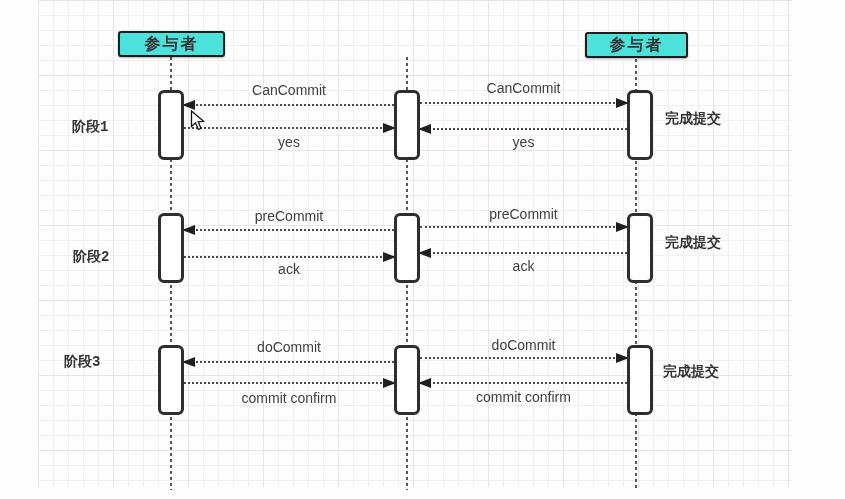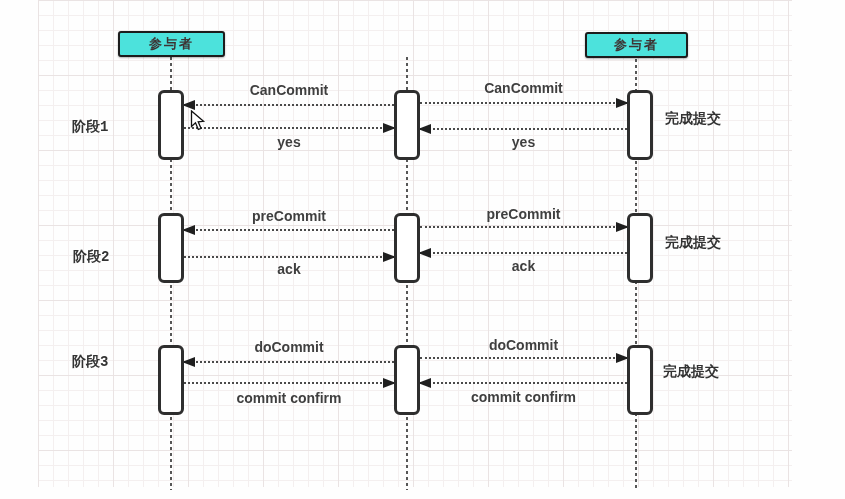--- a/index.html
+++ b/index.html
@@ -7,32 +7,32 @@
          font-family:"Liberation Sans","DejaVu Sans",sans-serif;}
   .grid{position:absolute;left:38px;top:0;width:754px;height:487px;
     background-image:
       linear-gradient(to right, var(--grid-major) 1px, transparent 1px),
       linear-gradient(to bottom, var(--grid-major) 1px, transparent 1px),
       linear-gradient(to right, var(--grid-minor) 1px, transparent 1px),
       linear-gradient(to bottom, var(--grid-minor) 1px, transparent 1px);
     background-size:75px 75px,75px 75px,15px 15px,15px 15px;}
   .actor{position:absolute;height:22px;border:2px solid var(--actor-border);border-radius:3px;
     background:var(--actor-fill);display:flex;align-items:center;justify-content:center;
-    font-size:13px;font-weight:bold;color:#3d3333;letter-spacing:2px;z-index:4;
+    font-size:16px;font-weight:bold;color:#3d3333;letter-spacing:2px;z-index:4;
     box-shadow:0 1px 2px rgba(0,0,0,.3);}
   .lifeline{position:absolute;width:2px;z-index:1;
     background:repeating-linear-gradient(to bottom,#575757 0 3px,transparent 3px 6px);}
   .activation{position:absolute;width:20px;height:64px;background:#fff;border:3px solid #2e2e2e;
     border-radius:6px;z-index:3;}
   .msg-line{position:absolute;height:0;border-top:2px dotted var(--line);z-index:2;}
   .arrowhead{position:absolute;width:0;height:0;border-top:5px solid transparent;
     border-bottom:5px solid transparent;top:-6px;}
   .ah-left{left:-2px;border-right:13px solid #1f1f1f;}
   .ah-right{right:-2px;border-left:13px solid #1f1f1f;}
-  .msg-label{position:absolute;text-align:center;font-size:14px;font-weight:700;
+  .msg-label{position:absolute;text-align:center;font-size:14px;font-weight:400;
     color:#3f3f3f;z-index:2;}
   .phase-label,.side-label{position:absolute;font-size:14px;font-weight:600;color:var(--text);z-index:2;font-family:Liberation Mono, monospace;}
   .cursor{position:absolute;z-index:10;}
 </style>
 </head>
 <body>
 
 <div class="stage">
   <div class="grid"></div>
 
@@ -42,21 +42,21 @@
 
   <div class="actor" style="left:118px;top:31px;width:103px">
     <span>参与者</span>
   </div>
   <div class="actor" style="left:585px;top:32px;width:99px">
     <span>参与者</span>
   </div>
 
   <div class="phase-label" style="left:72px;top:118px;width:50px">阶段1</div>
   <div class="phase-label" style="left:73px;top:248px;width:50px">阶段2</div>
-  <div class="phase-label" style="left:72px;top:353px;width:50px">阶段3</div>
+  <div class="phase-label" style="left:64px;top:353px;width:50px">阶段3</div>
 
   <div class="side-label" style="left:665px;top:110px;width:76px">完成提交</div>
   <div class="side-label" style="left:665px;top:234px;width:76px">完成提交</div>
   <div class="side-label" style="left:663px;top:363px;width:76px">完成提交</div>
 
   <div class="activation" style="left:158px;top:90px"></div>
   <div class="activation" style="left:394px;top:90px"></div>
   <div class="activation" style="left:627px;top:90px"></div>
   <div class="activation" style="left:158px;top:213px"></div>
   <div class="activation" style="left:394px;top:213px"></div>

